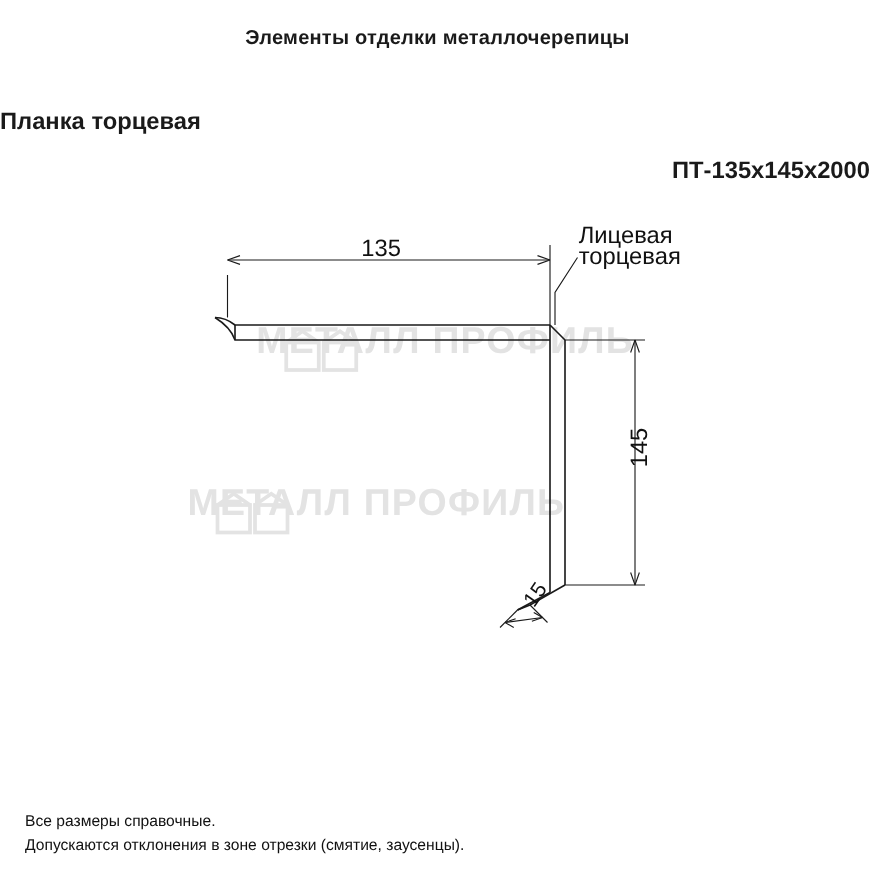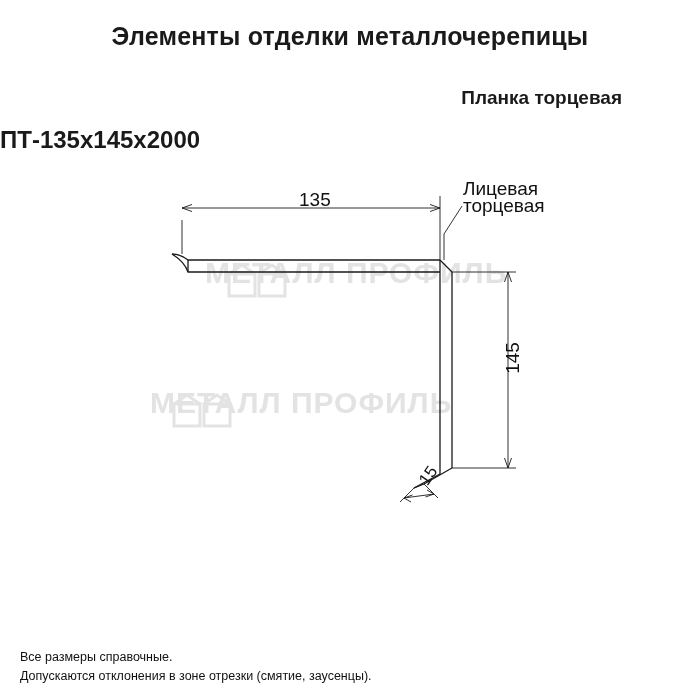--- a/index.html
+++ b/index.html
@@ -19,41 +19,40 @@
     position: relative;
     width: 700px;
     height: 700px;
   }
   .title {
     position: absolute;
     top: 22px;
     left: 0;
     width: 700px;
     text-align: center;
-    font-size: 25px;
+    font-size: 16px;
     font-weight: bold;
     letter-spacing: 0.2px;
   }
   .subtitle {
     position: absolute;
     top: 87px;
     left: 0;
     width: 604px;
+    text-align: left;
+    font-size: 19px;
+    font-weight: bold;
+  }
+  .code {
+    position: absolute;
+    top: 126px;
+    left: 0;
+    width: 696px;
     text-align: right;
     font-size: 19px;
-    font-weight: bold;
-    margin-left: 18px;
-  }
-  .code {
-    position: absolute;
-    top: 126px;
-    left: 0;
-    width: 696px;
-    text-align: left;
-    font-size: 24px;
     font-weight: bold;
   }
   .drawing {
     position: absolute;
     top: 150px;
     left: 0;
     width: 700px;
     height: 420px;
   }
   .watermark {
@@ -89,21 +88,20 @@
   .fn1 { top: 650px; }
   .fn2 { top: 669px; }
   .dim-label {
     position: absolute;
     font-size: 19px;
     color: #111;
   }
   .dim-135 {
     left: 289px;
     top: 189px;
-    margin-left: 10px;
   }
   .dim-145 {
     left: 497px;
     top: 347px;
     transform: rotate(-90deg);
     transform-origin: center center;
   }
   .dim-15 {
     left: 415px;
     top: 478px;

